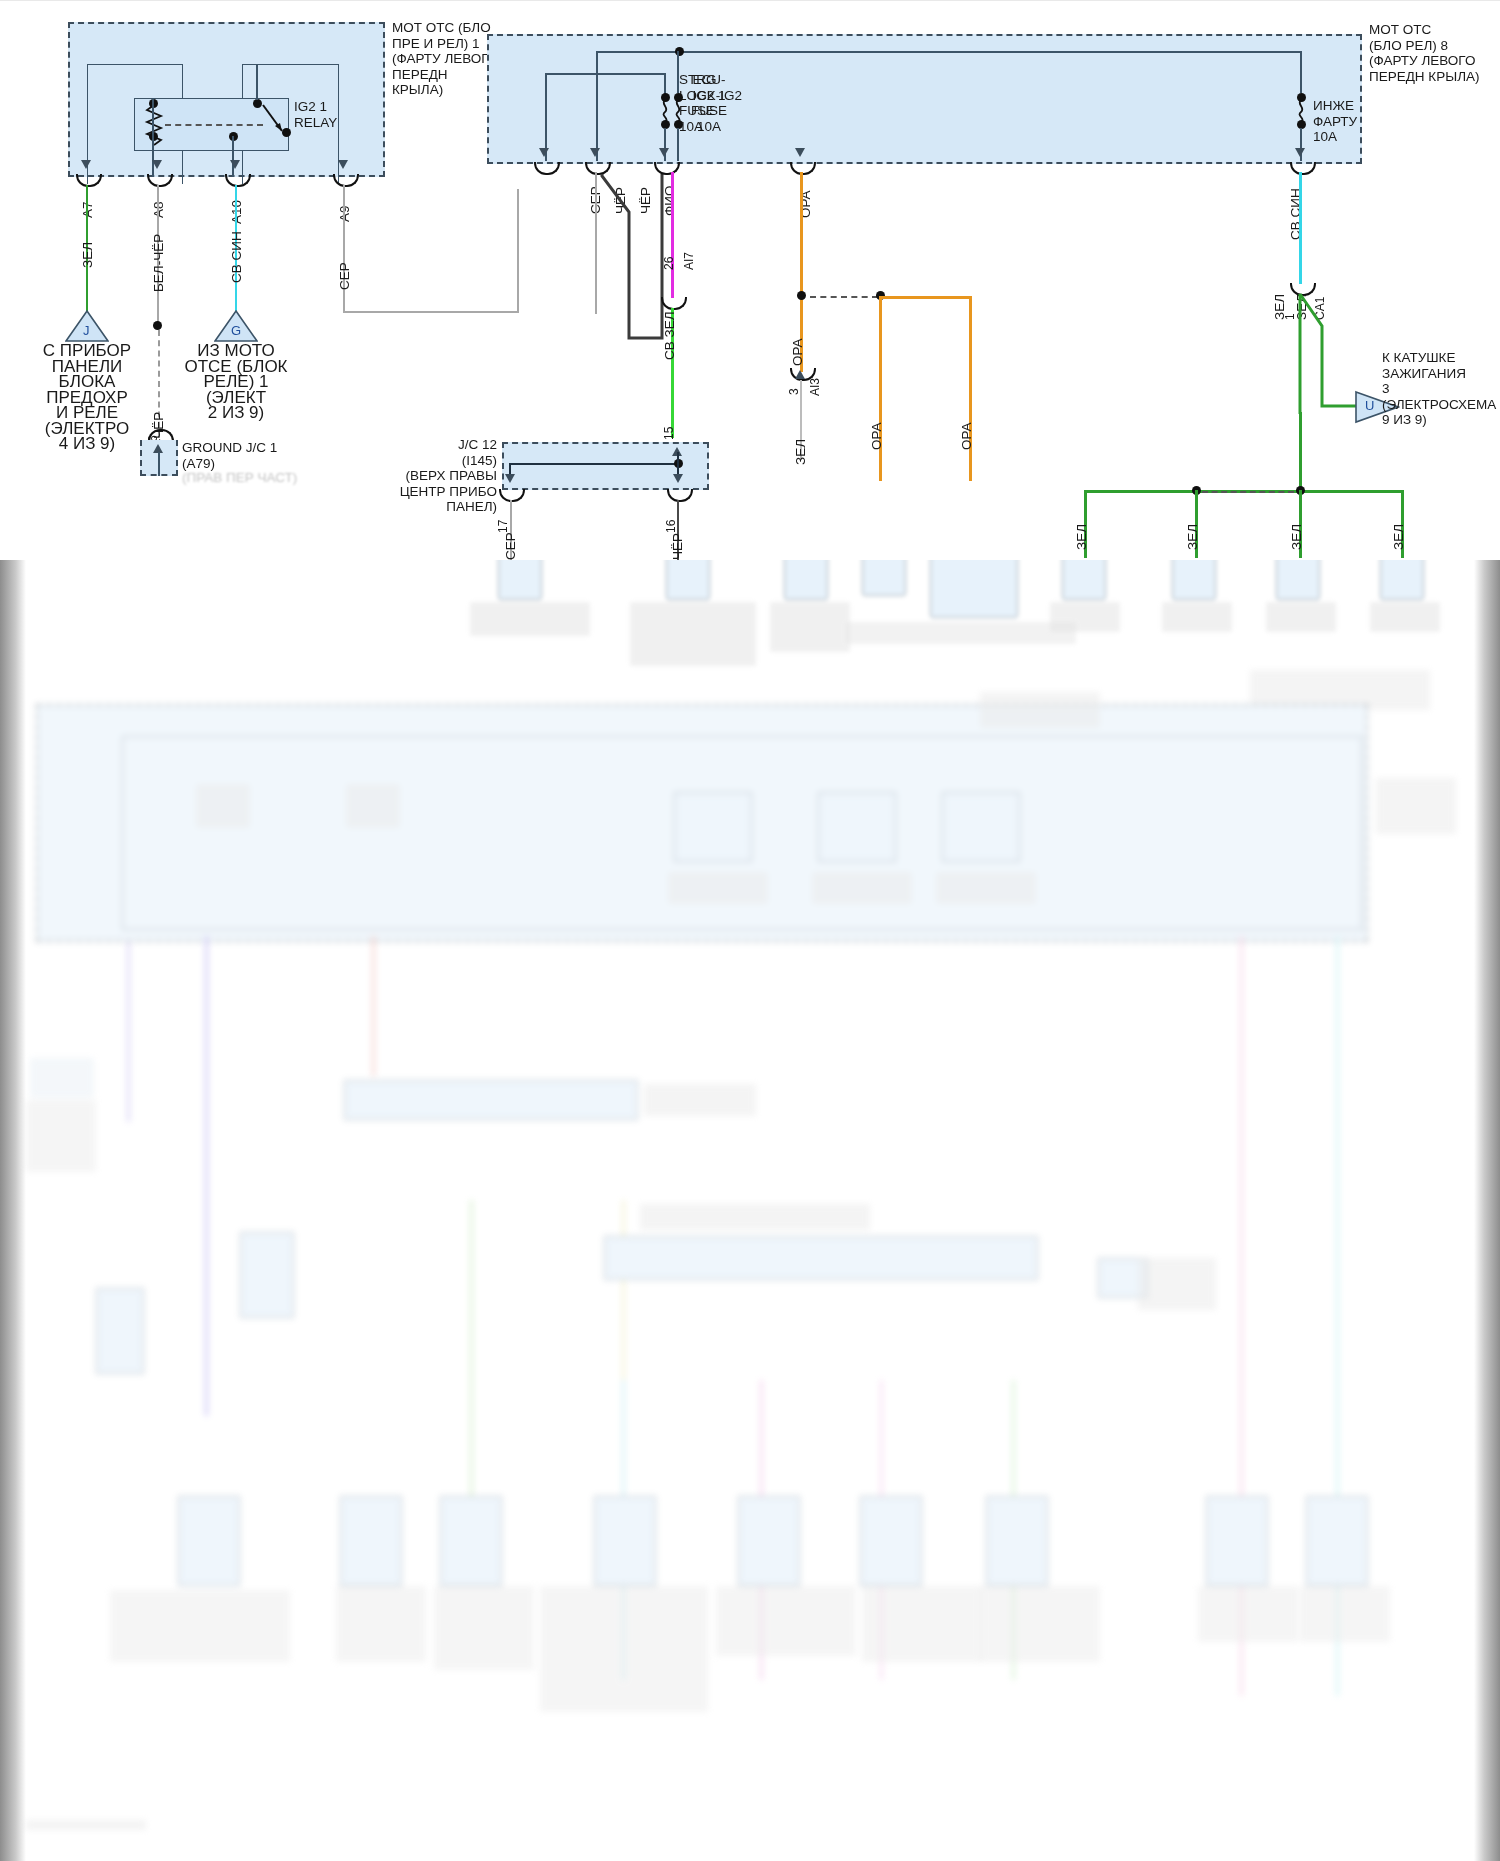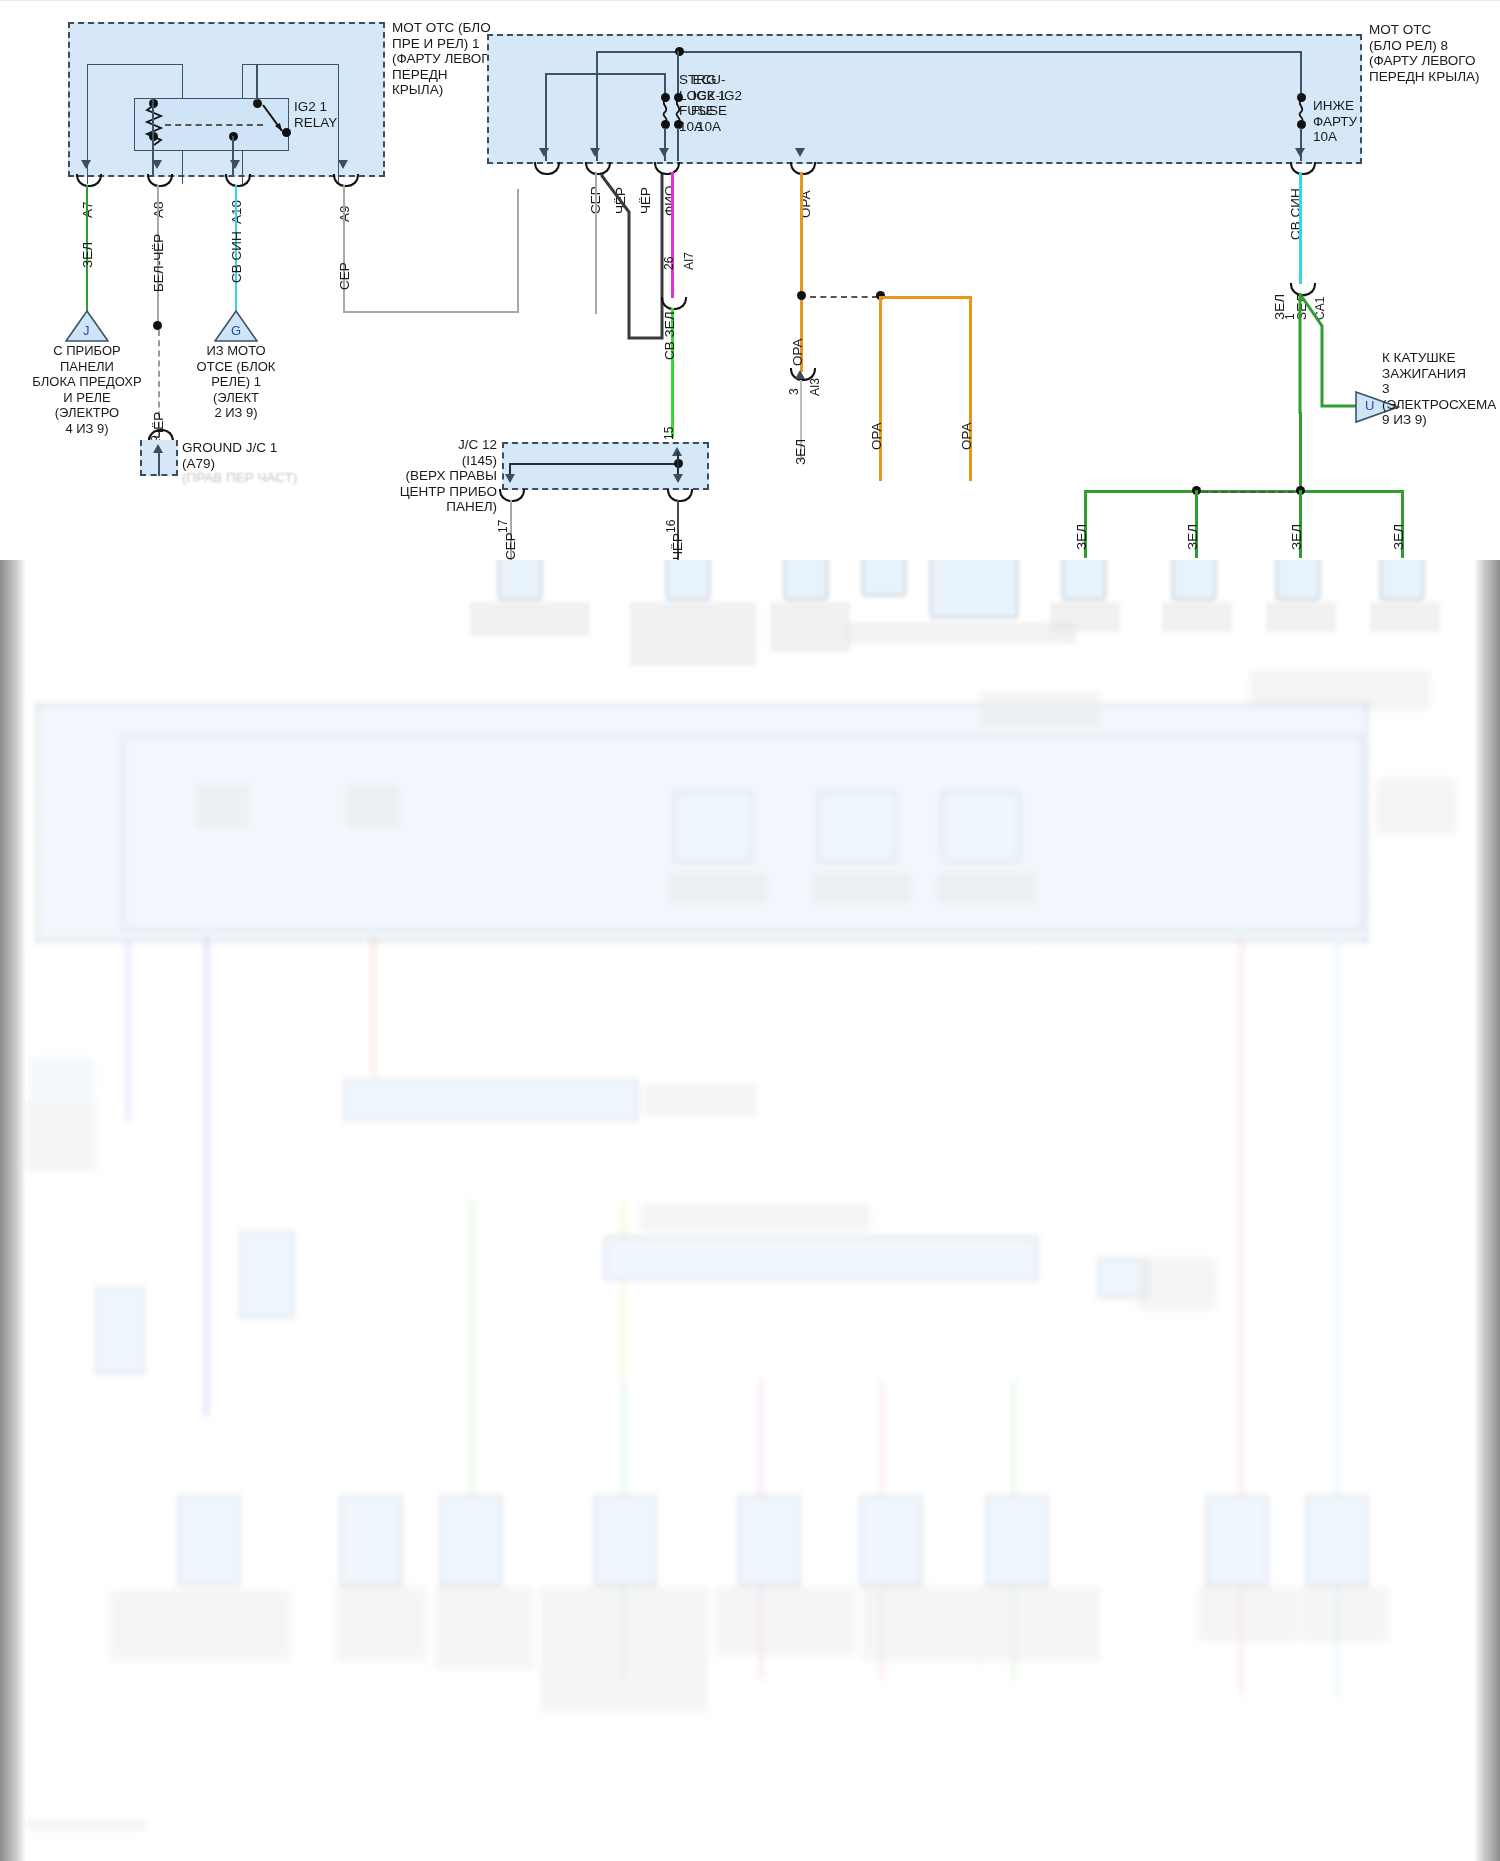--- a/index.html
+++ b/index.html
@@ -8,21 +8,21 @@
 
   
   .box-dashed{position:absolute;background:#d6e8f7;border:2.5px dashed #3c4d5c;box-sizing:border-box;}
   .box-solid{position:absolute;background:#cfe4f6;border:1.6px solid #3c5468;box-sizing:border-box;}
   .box-plain{position:absolute;border:1.6px solid #3c5468;box-sizing:border-box;background:transparent;}
   .wire{position:absolute;background:#8c8c8c;}
   .vline{width:2.4px;}
   .hline{height:2.4px;}
   .lbl{position:absolute;font-size:13.5px;color:#1a1a1a;line-height:15.5px;white-space:pre-line;}
   .lbl-r{position:absolute;font-size:13.5px;color:#1a1a1a;line-height:15.5px;white-space:pre-line;text-align:right;}
-  .lbl-c{position:absolute;font-size:13px;color:#1a1a1a;line-height:15.5px;white-space:pre-line;text-align:center;}
+  .lbl-c{position:absolute;font-size:17px;color:#1a1a1a;line-height:15.5px;white-space:pre-line;text-align:center;}
   .vlbl{position:absolute;font-size:13.5px;color:#1a1a1a;white-space:nowrap;
         transform-origin:0 0;transform:rotate(-90deg);}
   .vlbl-s{position:absolute;font-size:12px;color:#1a1a1a;white-space:nowrap;
         transform-origin:0 0;transform:rotate(-90deg);}
   .dot{position:absolute;width:9px;height:9px;border-radius:50%;background:#101010;}
   .dash-h{position:absolute;height:0;border-top:2px dashed #555;}
   .dash-v{position:absolute;width:0;border-left:2px dashed #9a9a9a;}
 
   
   .arrow-d{position:absolute;width:0;height:0;border-left:5.5px solid transparent;

